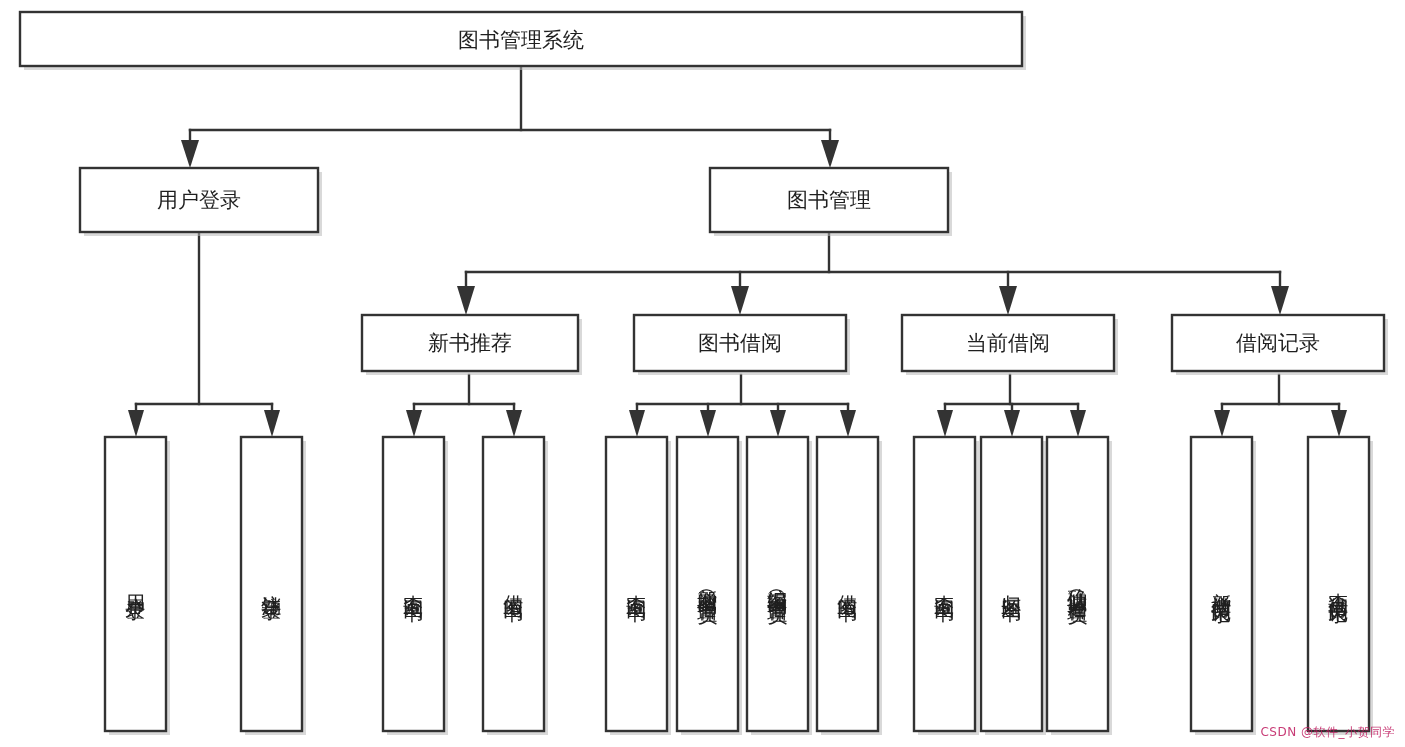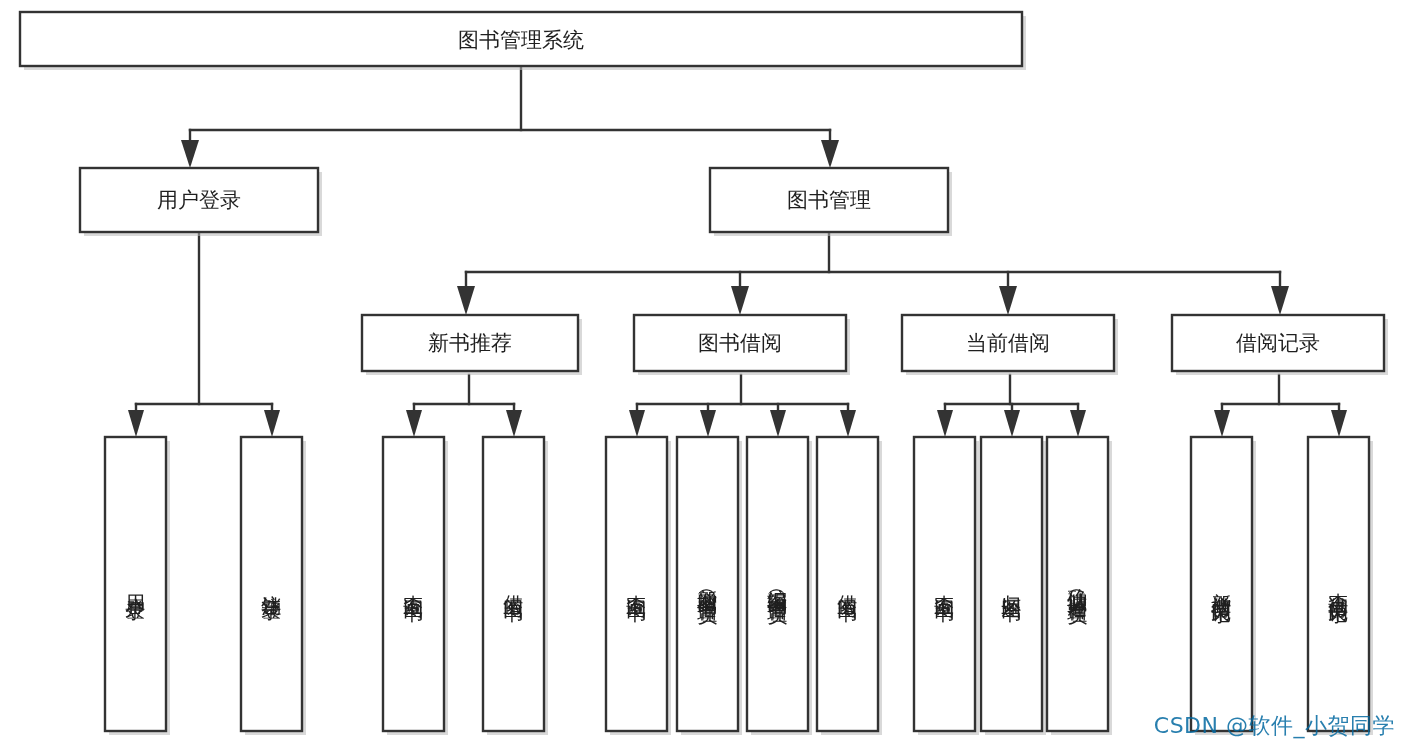--- a/index.html
+++ b/index.html
@@ -69,22 +69,22 @@
     color: #1f1f1f;
     letter-spacing: 2.5px;
     white-space: nowrap;
     text-align: center;
   }
   .watermark {
     position: absolute;
     right: 10px;
     bottom: 6px;
     font-family: "DejaVu Sans", "Liberation Sans", sans-serif;
-    font-size: 22px;
-    color: #0369a1;
+    font-size: 12px;
+    color: #be185d;
     opacity: 0.85;
     white-space: nowrap;
     letter-spacing: 0.5px;
   }
 </style>
 </head>
 <body>
 
 <div id="diagram-root">
 

